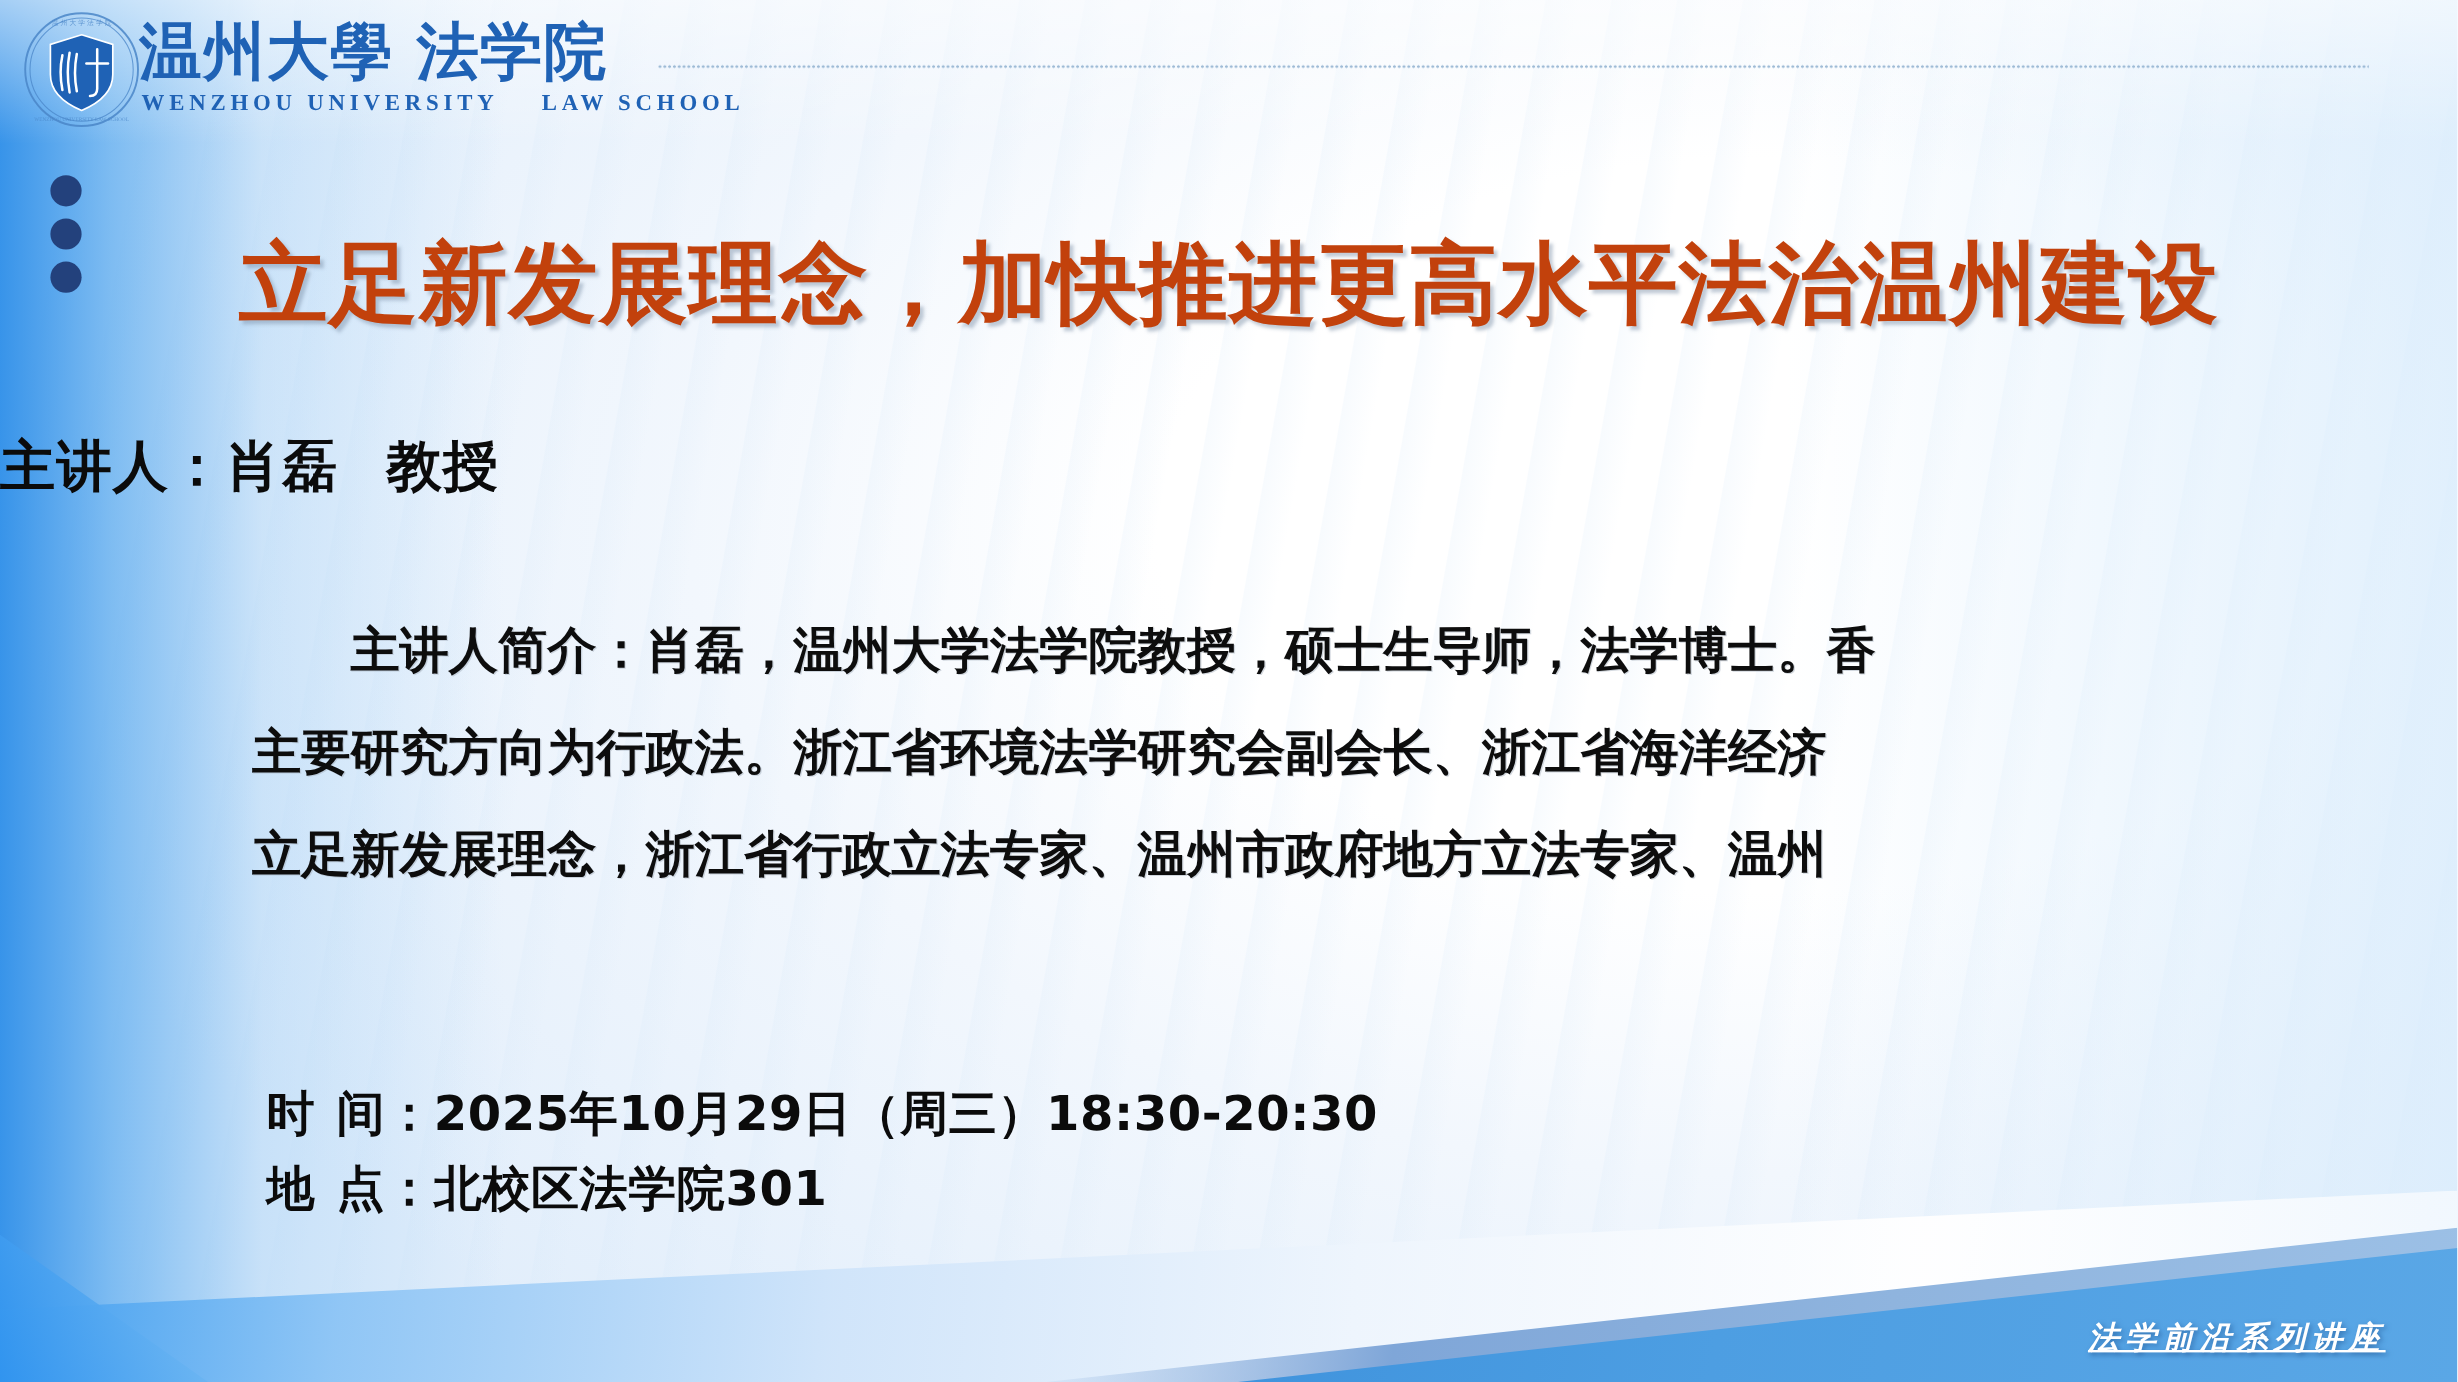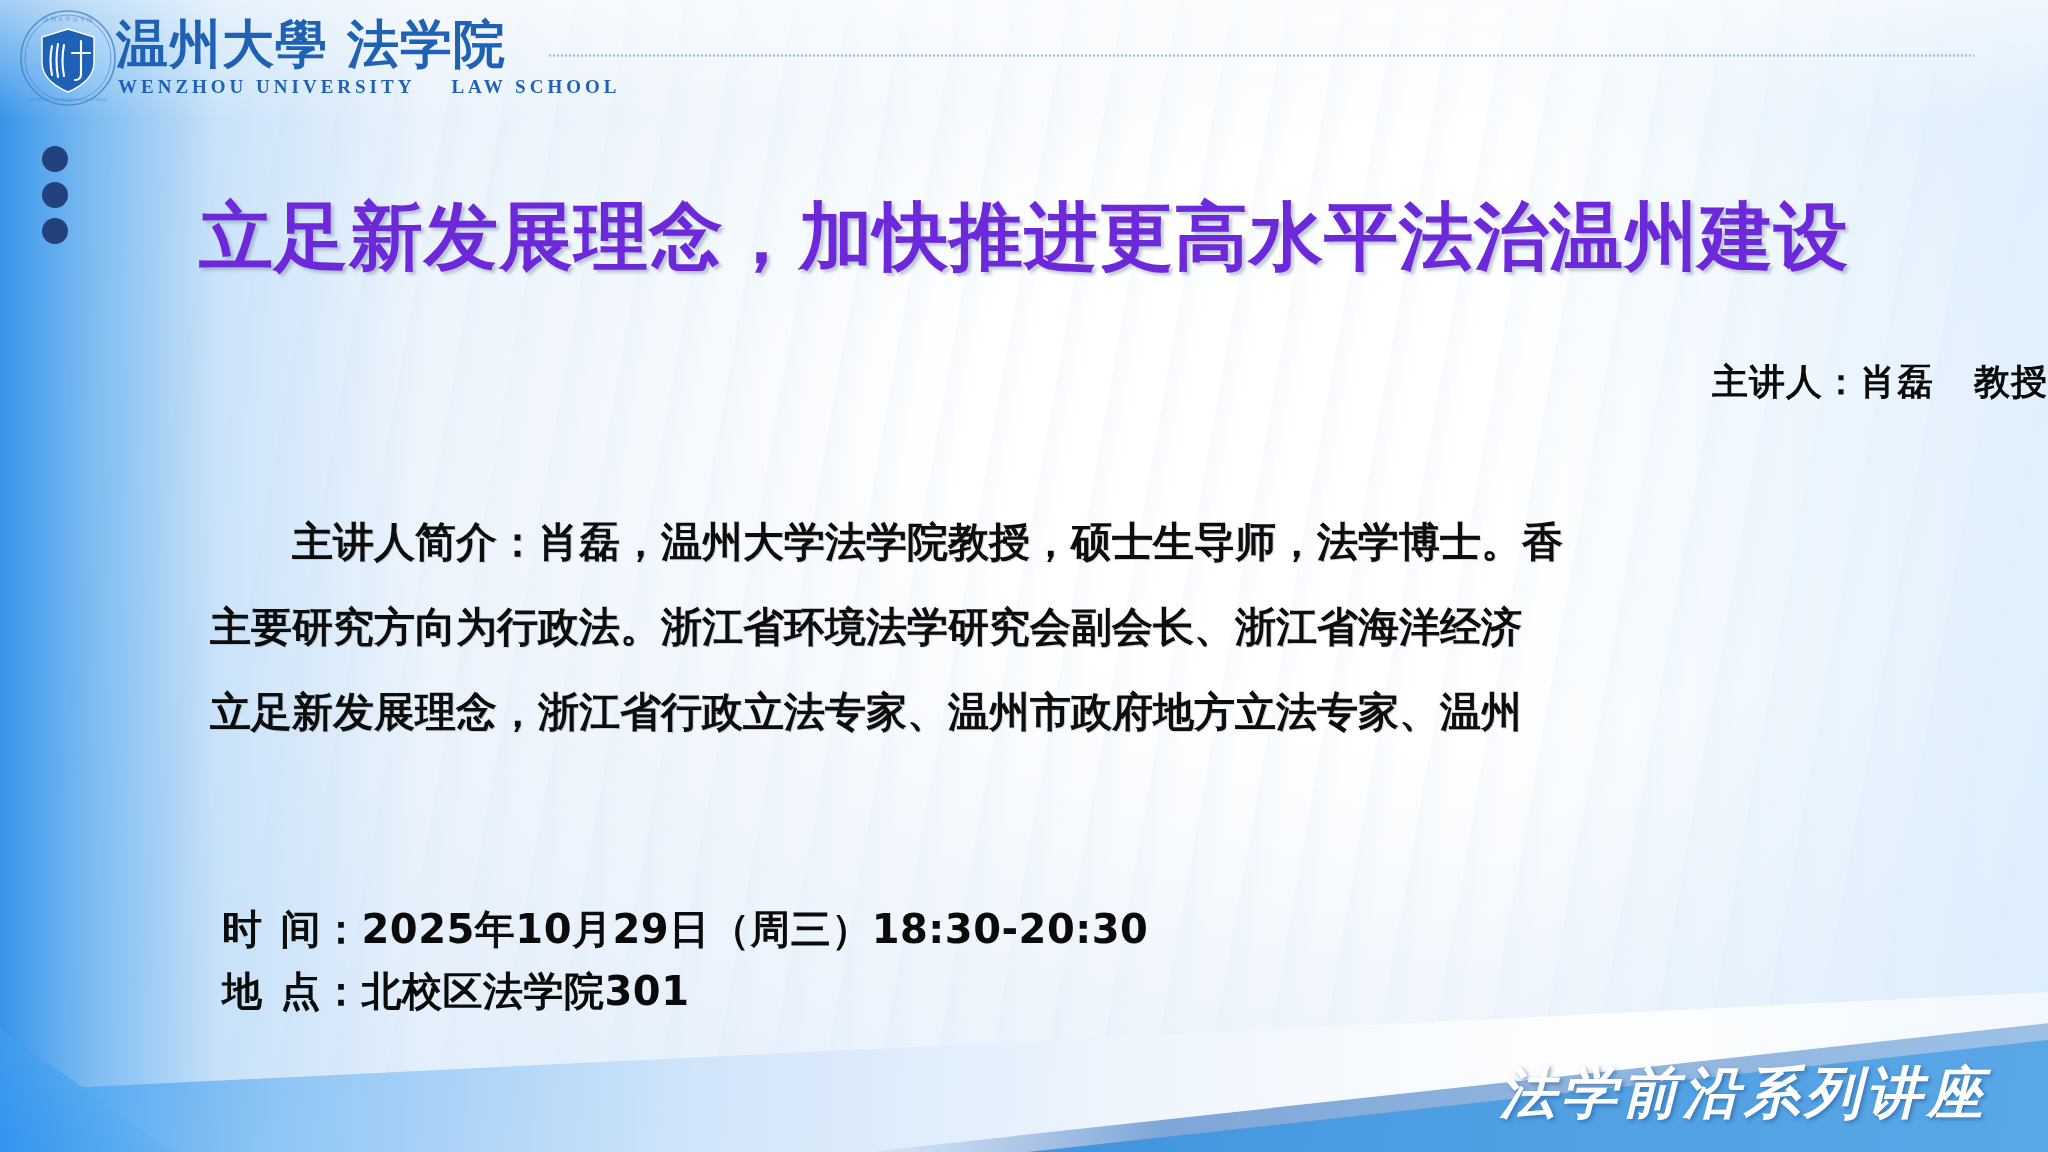--- a/index.html
+++ b/index.html
@@ -119,32 +119,32 @@
 
   
   .title {
     position: absolute;
     left: 0; right: 0;
     top: 188px;
     text-align: center;
     font-family: "DejaVu Sans", "Liberation Sans", sans-serif;
     font-size: 74px;
     font-weight: 700;
-    color: #6d28d9;
+    color: #c2410c;
     letter-spacing: 1px;
     text-shadow: 3px 3px 3px rgba(120,140,165,0.45);
     white-space: nowrap;
   }
   .speaker {
     position: absolute;
     left: 0; right: 0;
     top: 358px;
-    text-align: right;
+    text-align: left;
     font-family: "DejaVu Sans", "Liberation Sans", sans-serif;
-    font-size: 36px;
+    font-size: 46px;
     font-weight: 700;
     color: #0b0b0b;
     letter-spacing: 1px;
     white-space: nowrap;
   }
   .speaker .wide-gap { display:inline-block; width: 40px; }
 
   .bio {
     position: absolute;
     left: 210px;
@@ -195,27 +195,28 @@
     right: 0; bottom: 0;
     width: 1020px; height: 112px;
     background: linear-gradient(100deg, #3f93dd 0%, #4d9ee2 40%, #5aa7e6 100%);
     clip-path: polygon(0% 100%, 100% 0%, 100% 100%);
   }
   .ribbon-label {
     position: absolute;
     right: 60px;
     bottom: 20px;
     font-family: "DejaVu Sans", "Liberation Sans", sans-serif;
-    font-size: 56px;
+    font-size: 26px;
     font-weight: 700;
     font-style: italic;
     color: #ffffff;
     letter-spacing: 5px;
     text-shadow: 2px 2px 4px rgba(30,80,140,0.55);
     white-space: nowrap;
+    text-decoration: underline;
   }
   .corner-left {
     position: absolute;
     left: 0; bottom: 0;
     width: 300px; height: 150px;
     background: linear-gradient(70deg, #2f93ef 0%, #69b4f2 48%, rgba(190,220,248,0) 100%);
     clip-path: polygon(0% 18%, 58% 100%, 0% 100%);
     opacity: .9;
   }
 </style>

